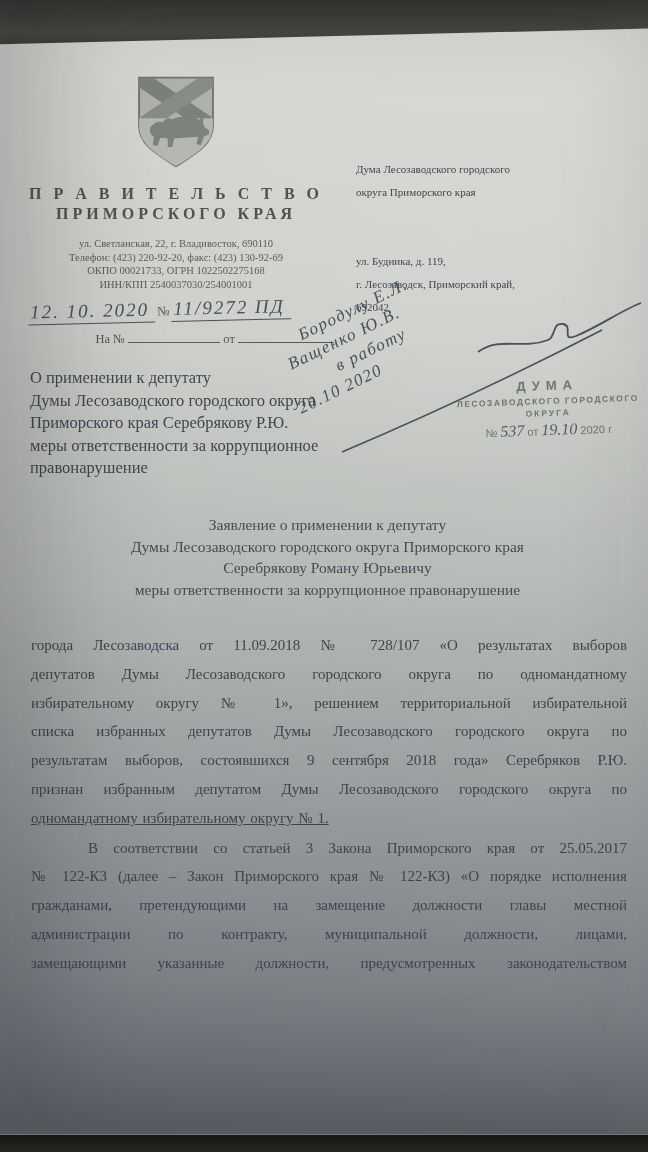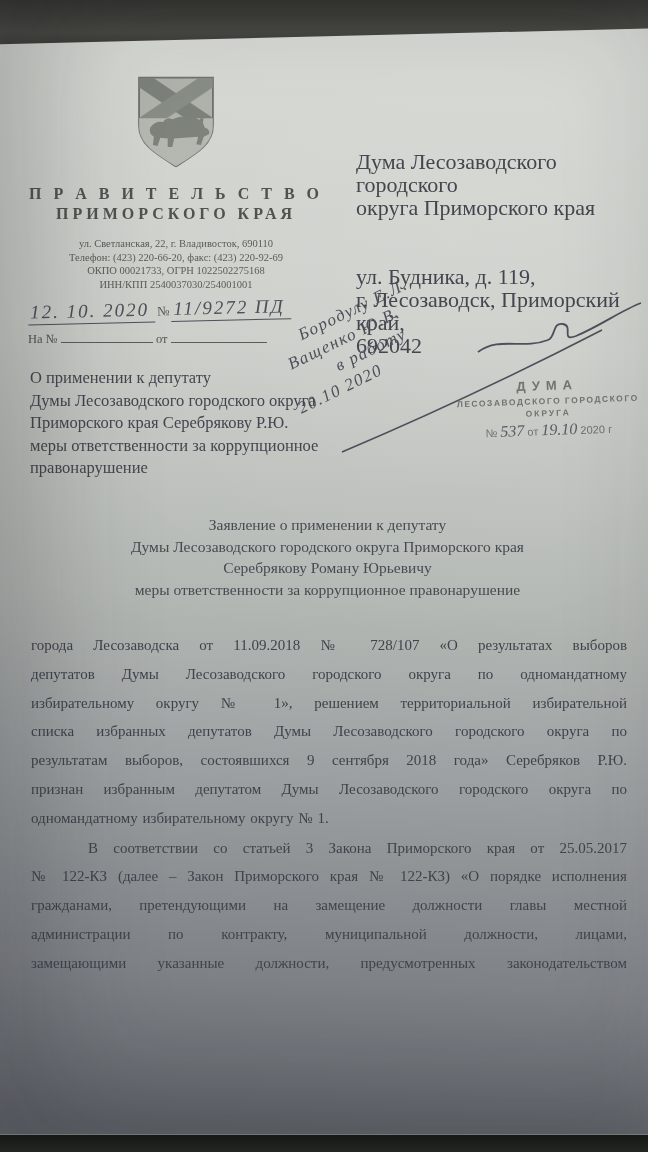--- a/index.html
+++ b/index.html
@@ -22,25 +22,25 @@
   
   .lh{left:18px;top:74px;width:316px;text-align:center;color:#53564f;}
   .emblem{display:block;margin:0 auto 14px auto;}
   .org{font-weight:bold;font-size:16px;line-height:20px;letter-spacing:4px;color:#50534d;}
   .addr{margin-top:13px;font-size:10.5px;line-height:13.5px;color:#5a5d55;}
   .addr .u{text-decoration:underline;}
   .refrow{margin-top:7px;text-align:left;padding-left:10px;white-space:nowrap;transform:rotate(-1.4deg);}
   .hand{font-style:italic;font-family:"Liberation Serif",serif;color:#4b505a;}
   .ref-hand{display:inline-block;font-size:19px;letter-spacing:2px;border-bottom:1.5px solid #4b505a;padding:0 6px 1px 2px;}
   .ref-no{font-size:13px;color:#53564f;margin:0 2px;}
-  .narow{margin-top:9px;text-align:left;padding-left:10px;font-size:12.5px;color:#53564f;}
+  .narow{margin-top:9px;text-align:right;padding-left:10px;font-size:12.5px;color:#53564f;}
   .blank{display:inline-block;border-bottom:1px solid #5a5d57;height:11px;vertical-align:baseline;}
 
   
-  .rcpt{left:356px;top:150px;width:285px;font-size:22px;line-height:23px;color:#42464e;}
+  .rcpt{left:356px;top:158px;width:285px;font-size:11px;line-height:23px;color:#42464e;}
   .rcpt .addr2{margin-top:46px;}
 
   
   .resol{left:296px;top:322px;width:250px;transform:rotate(-26deg);transform-origin:10% 90%;font-size:17px;line-height:22px;}
   .resol div{white-space:nowrap;letter-spacing:1.5px;}
   .ink-svg{left:0;top:0;pointer-events:none;}
 
   
   .stamp{left:448px;top:378px;width:200px;text-align:center;color:#70756f;
     font-family:"Liberation Sans",sans-serif;transform:rotate(-2deg);}
@@ -53,21 +53,21 @@
   
   .subज,.subj{left:30px;top:367px;width:320px;font-size:16.5px;line-height:22.5px;color:#42464e;}
 
   
   .title{left:40px;top:514px;width:575px;text-align:center;font-size:15.5px;line-height:21.5px;color:#464b53;}
 
   
   .bodytxt{left:31px;top:631px;width:596px;color:#3f434b;}
   .bl{height:28.8px;font-size:15px;line-height:28.8px;text-align:justify;text-align-last:justify;word-spacing:1px;}
   .bl.first{padding-left:57px;}
-  .bl.last{text-align-last:left;}
+  .bl.last{text-align-last:left;text-decoration:underline;}
   .pgap{height:1px;}
 </style>
 </head>
 <body>
 
 <div class="photo">
   <div class="band-top"></div>
 
   <div class="abs lh">
     <svg class="emblem" width="96" height="96" viewBox="0 0 100 104">
@@ -82,21 +82,21 @@
         <path d="M96,0 L4,62" stroke="#878c85" stroke-width="17"></path>
         <path d="M10,48 H90 V100 H10 Z" fill="#b4b8b1"></path>
         <path d="M22,58 q6,-8 14,-6 q4,-6 10,-3 q14,-6 26,-1 q8,3 9,10 q6,2 5,7 l-6,3 -3,9 -5,-1 2,-8 -26,2 -2,9 -5,0 0,-9 -8,-1 -3,9 -5,-1 1,-9 q-6,-4 -4,-10 z" fill="#7d827b"></path>
         <path d="M68,58 q10,-2 10,-10" stroke="#7d827b" stroke-width="4" fill="none"></path>
       </g>
     </svg>
     <div class="org">П Р А В И Т Е Л Ь С Т В О</div>
     <div class="org">ПРИМОРСКОГО КРАЯ</div>
     <div class="addr">
       <div>ул. Светланская, 22, г. Владивосток, 690110</div>
-      <div>Телефон: (423) 220-66-20, факс: (423) 220-92-69</div>
+      <div>Телефон: (423) 220-92-20, факс: (423) 130-92-69</div>
       <div>ОКПО 00021733, ОГРН 1022502275168</div>
       <div>ИНН/КПП 2540037030/254001001</div>
     </div>
     <div class="refrow">
       <span class="hand ref-hand">12. 10. 2020</span><span class="ref-no">№</span><span class="hand ref-hand">11/9272 ПД</span>
     </div>
     <div class="narow">
       <span>На №</span>
       <span class="blank" style="width:92px"></span>
       <span>от</span>

